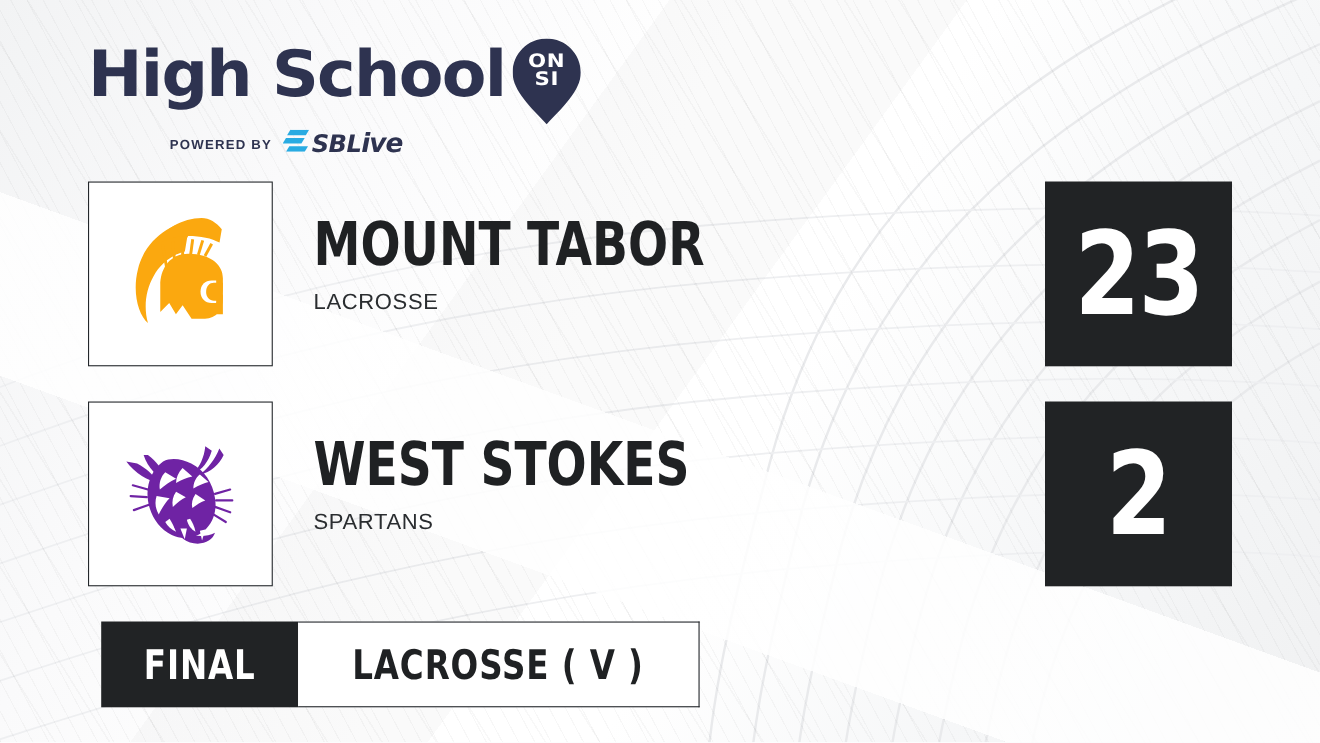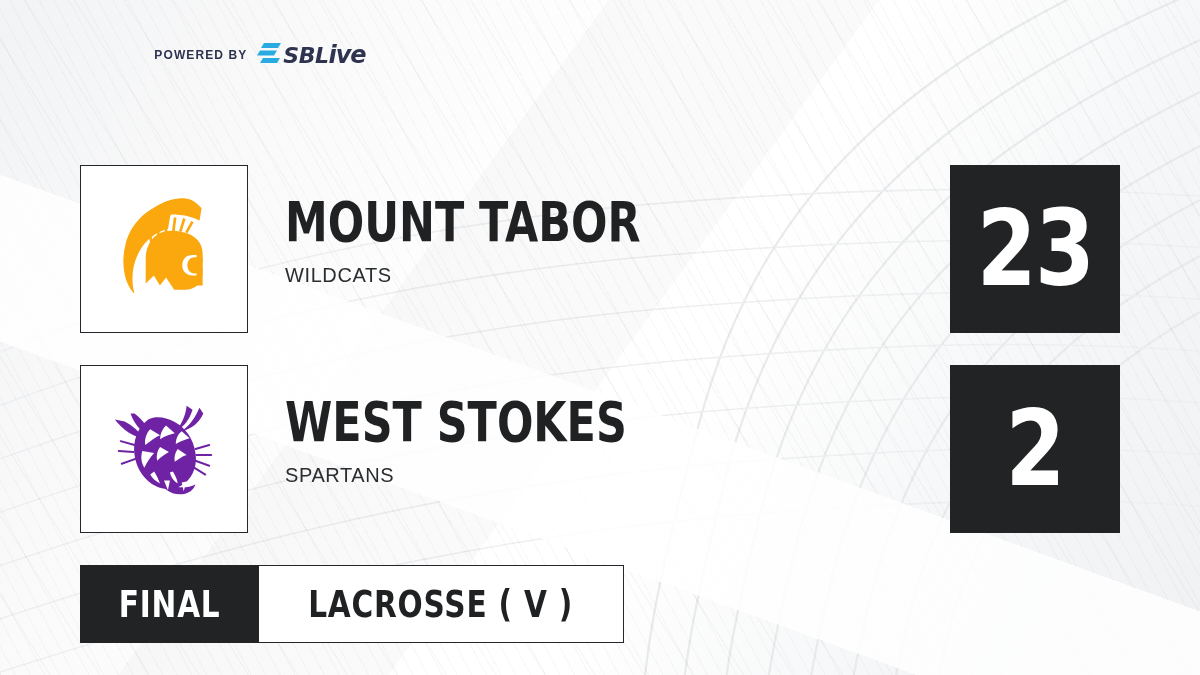--- a/index.html
+++ b/index.html
@@ -215,21 +215,21 @@
     font-size: 105px;
     line-height: 105px;
     color: #ffffff;
     transform: scaleX(0.82);
     letter-spacing: -2px;
   }
 
   
   #status-bar {
     position: absolute;
-    left: 80px;
+    left: 92px;
     top: 565px;
     height: 78px;
     display: flex;
     align-items: stretch;
   }
   .status-state {
     background: #212325;
     display: flex;
     align-items: center;
     justify-content: center;
@@ -292,20 +292,32 @@
         <path d="M-120,712 C200,602 450,540 730,516 C970,496 1120,496 1260,512"></path>
       </g>
     </svg>
   </div>
   <div class="bg-layer bg-thin-diagonals"></div>
   <div class="bg-layer bg-wide-diagonals"></div>
   <div class="bg-layer bg-wedge-a"></div>
   <div class="bg-layer bg-wedge-b"></div>
 
   <div id="brand">
+    <div class="brand-row">
+      <div class="brand-word">High School</div>
+      <div class="pin">
+        <svg width="62" height="78" viewBox="0 0 62 78" xmlns="http://www.w3.org/2000/svg">
+          <path d="M31 0 C13.9 0 0 13.9 0 31 C0 48 18 64 31 78 C44 64 62 48 62 31 C62 13.9 48.1 0 31 0 Z" fill="#2e3350"></path>
+        </svg>
+        <div class="pin-text">
+          <span>ON</span>
+          <span>SI</span>
+        </div>
+      </div>
+    </div>
     <div class="powered">
       <div class="powered-label">POWERED BY</div>
       <div class="sblive">
         <span class="sblive-mark">
           <svg width="24" height="20" viewBox="0 0 24 20" xmlns="http://www.w3.org/2000/svg">
             <path d="M7 0 H24 L21 5 H4 Z" fill="#29abe2"></path>
             <path d="M3 7.5 H20 L17 12.5 H0 Z" fill="#29abe2"></path>
             <path d="M6 15 H23 L20 20 H3 Z" fill="#29abe2"></path>
           </svg>
         </span>
@@ -342,21 +354,21 @@
             <path d="M90 68 C86 68 83 71 83 76 C83 81 86 84 90 84 L95 84
                      C97 80 98 76 98 72 L98 68 Z" fill="#fba80f"></path>
 
             <path d="M84 96 L98 96 L98 78 L92 86 Z"></path>
           </g>
         </svg>
       </span>
     </div>
     <div class="team-text">
       <div class="team-name">MOUNT TABOR</div>
-      <div class="team-mascot">WILDCATS</div>
+      <div class="team-mascot">LACROSSE</div>
     </div>
     <div class="score-box">
       <span class="score-value">23</span>
     </div>
   </div>
 
   <div class="team-row" id="team-row-1">
     <div class="team-logo-box">
       <span>
         <svg width="118" height="118" viewBox="0 0 120 120" xmlns="http://www.w3.org/2000/svg">

